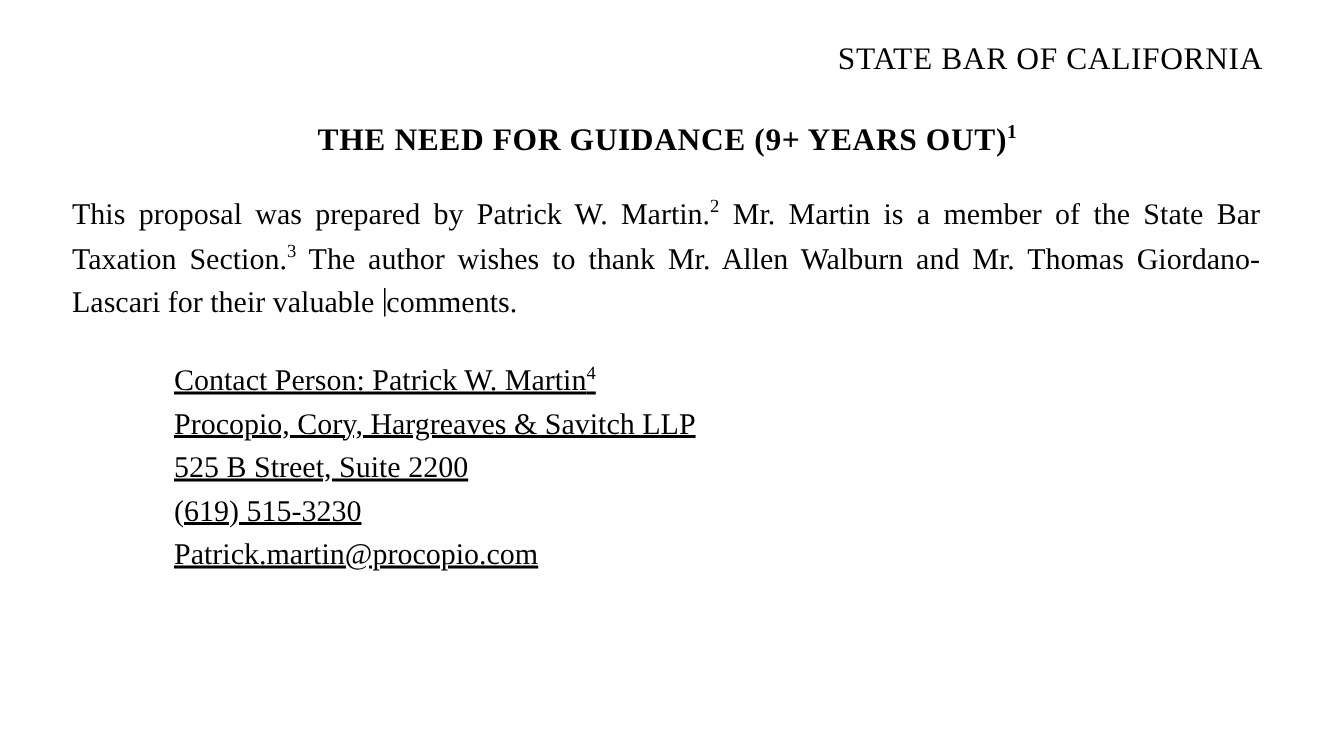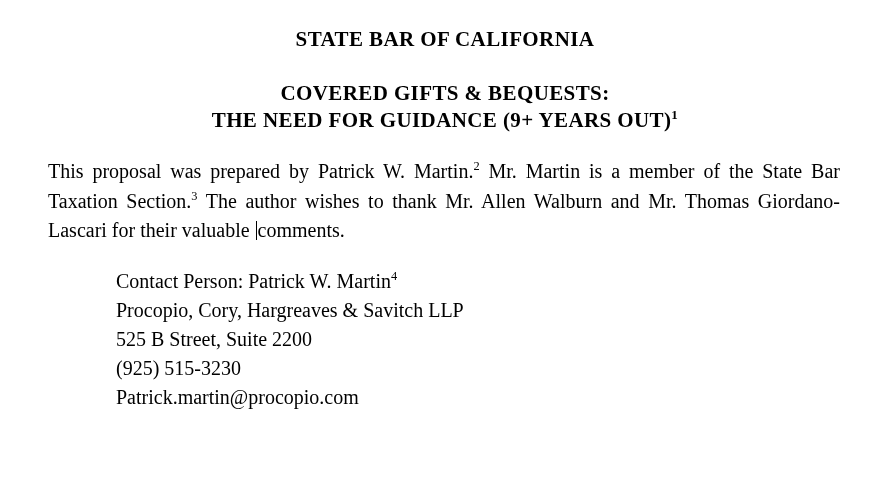--- a/index.html
+++ b/index.html
@@ -15,22 +15,22 @@
     color: #000000;
   }
   .page {
     width: 890px;
     height: 498px;
     position: relative;
     box-sizing: border-box;
     padding: 26px 48px 0 48px;
   }
   .heading-block {
-    text-align: center;
-    font-weight: bold;
+    text-align: right;
+    font-weight: normal;
     font-size: 21px;
     letter-spacing: 0.4px;
     line-height: 1.32;
   }
   .heading-block .line {
     white-space: nowrap;
   }
   .gap-small {
     height: 22px;
   }
@@ -59,20 +59,21 @@
     padding: 0 2px 0 0;
   }
   .body-para sup {
     font-weight: normal;
   }
   .contact-block {
     margin-top: 22px;
     padding-left: 68px;
     font-size: 20px;
     line-height: 1.45;
+    text-decoration: underline;
   }
   .contact-line {
     white-space: nowrap;
   }
   .contact-line sup {
     font-weight: normal;
   }
   .caret {
     display: inline-block;
     width: 1px;
@@ -87,29 +88,28 @@
 
 <div class="page">
 
   <div class="heading-block">
     <div class="line">STATE BAR OF CALIFORNIA</div>
   </div>
 
   <div class="gap-medium"></div>
 
   <div class="title-block">
-    <div class="line">COVERED GIFTS &amp; BEQUESTS:</div>
     <div class="line"><span>THE NEED FOR GUIDANCE (9+ YEARS OUT)</span><sup>1</sup></div>
   </div>
 
   <div class="gap-small"></div>
 
   <p class="body-para"><span>This proposal was prepared by Patrick W. Martin.</span><sup>2</sup><span> Mr. Martin is a member of the State Bar Taxation Section.</span><sup>3</sup><span> The author wishes to thank Mr. Allen Walburn and Mr. Thomas Giordano-Lascari for their valuable </span><span class="caret"></span><span>comments.</span></p>
 
   <div class="contact-block">
     <div class="contact-line"><span>Contact Person: Patrick W. Martin</span><sup>4</sup></div>
     <div class="contact-line">Procopio, Cory, Hargreaves &amp; Savitch LLP</div>
     <div class="contact-line">525 B Street, Suite 2200</div>
-    <div class="contact-line">(925) 515-3230</div>
+    <div class="contact-line">(619) 515-3230</div>
     <div class="contact-line">Patrick.martin@procopio.com</div>
   </div>
 
 </div>
 
 </body></html>

